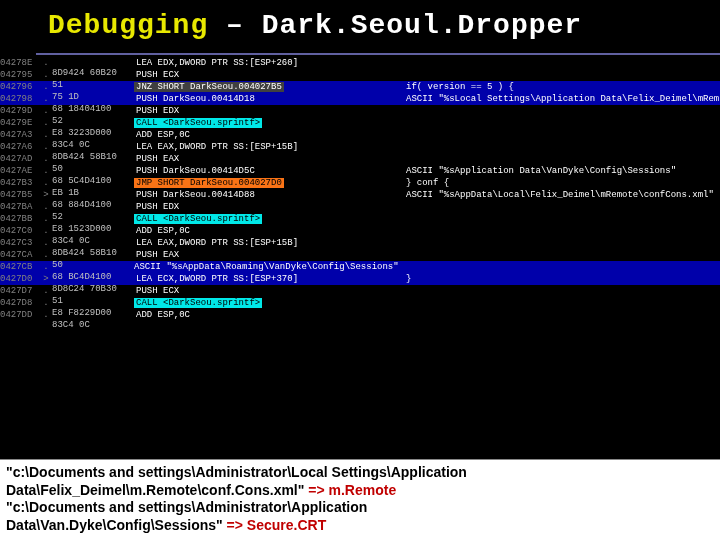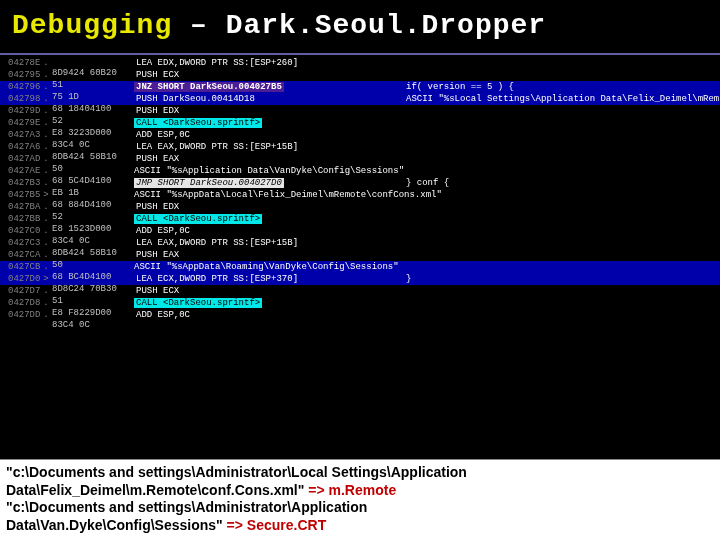--- a/index.html
+++ b/index.html
@@ -11,44 +11,45 @@
     overflow: hidden;
     position: relative;
   }
   .title-bar {
     font-family: "Courier New", monospace;
     font-size: 28px;
     font-weight: bold;
     padding: 10px 12px 12px 12px;
     letter-spacing: 1px;
     border-bottom: 2px solid #6060a0;
+    margin-left: 36px;
   }
   .title-yellow { color: #e8e800; }
   .title-white { color: #fff; }
   .disasm {
     font-size: 9px;
     line-height: 12px;
     padding: 2px 0 0 0;
     color: #fff;
     white-space: nowrap;
   }
   .row {
     display: flex;
     height: 12px;
     align-items: center;
   }
   .row.sel { background: #0000aa; }
-  .c-addr { width: 40px; padding-left: 8px; color: #808080; flex: 0 0 auto; }
+  .c-addr { width: 40px; padding-left: 0; color: #808080; flex: 0 0 auto; }
   .c-sep  { width: 12px; text-align: center; color: #808080; flex: 0 0 auto; }
   .c-hex  { width: 82px; color: #c0c0c0; flex: 0 0 auto; margin-top: 19px; }
   .c-ins  { flex: 0 0 auto; width: 272px; }
   .c-cmt  { flex: 0 0 auto; color: #fff; }
   .ins-txt { padding: 0 2px; }
-  .hl-red   { background: #4c1d95; color: #fff; font-weight: bold; }
-  .hl-yellow{ background: #e5e5e5; color: #000; font-style: italic; }
+  .hl-red   { background: #404040; color: #fff; }
+  .hl-yellow{ background: #f97316; color: #000; }
   .hl-cyan  { background: #00e8e8; color: #000; }
   .footer {
     position: absolute;
     left: 0; right: 0; bottom: 0;
     background: #fff;
     color: #000;
     font-family: Arial, sans-serif;
     font-size: 14px;
     font-weight: bold;
     line-height: 1.25;
@@ -126,33 +127,35 @@
       <span class="c-addr">0427AD</span>
       <span class="c-sep">.</span>
       <span class="c-hex">50</span>
       <span class="c-ins"><span class="ins-txt">PUSH EAX</span></span>
       <span class="c-cmt"></span>
     </div>
     <div class="row">
       <span class="c-addr">0427AE</span>
       <span class="c-sep">.</span>
       <span class="c-hex">68 5C4D4100</span>
+      <span class="c-ins"><span class="ins-txt">PUSH DarkSeou.00414D5C</span></span>
       <span class="c-cmt">ASCII "%sApplication Data\VanDyke\Config\Sessions"</span>
     </div>
     <div class="row">
       <span class="c-addr">0427B3</span>
       <span class="c-sep">.</span>
       <span class="c-hex">EB 1B</span>
       <span class="c-ins"><span class="ins-txt hl-yellow">JMP SHORT DarkSeou.004027D0</span></span>
       <span class="c-cmt">} conf {</span>
     </div>
     <div class="row">
       <span class="c-addr">0427B5</span>
       <span class="c-sep">&gt;</span>
       <span class="c-hex">68 884D4100</span>
+      <span class="c-ins"><span class="ins-txt">PUSH DarkSeou.00414D88</span></span>
       <span class="c-cmt">ASCII "%sAppData\Local\Felix_Deimel\mRemote\confCons.xml"</span>
     </div>
     <div class="row">
       <span class="c-addr">0427BA</span>
       <span class="c-sep">.</span>
       <span class="c-hex">52</span>
       <span class="c-ins"><span class="ins-txt">PUSH EDX</span></span>
       <span class="c-cmt"></span>
     </div>
     <div class="row">

